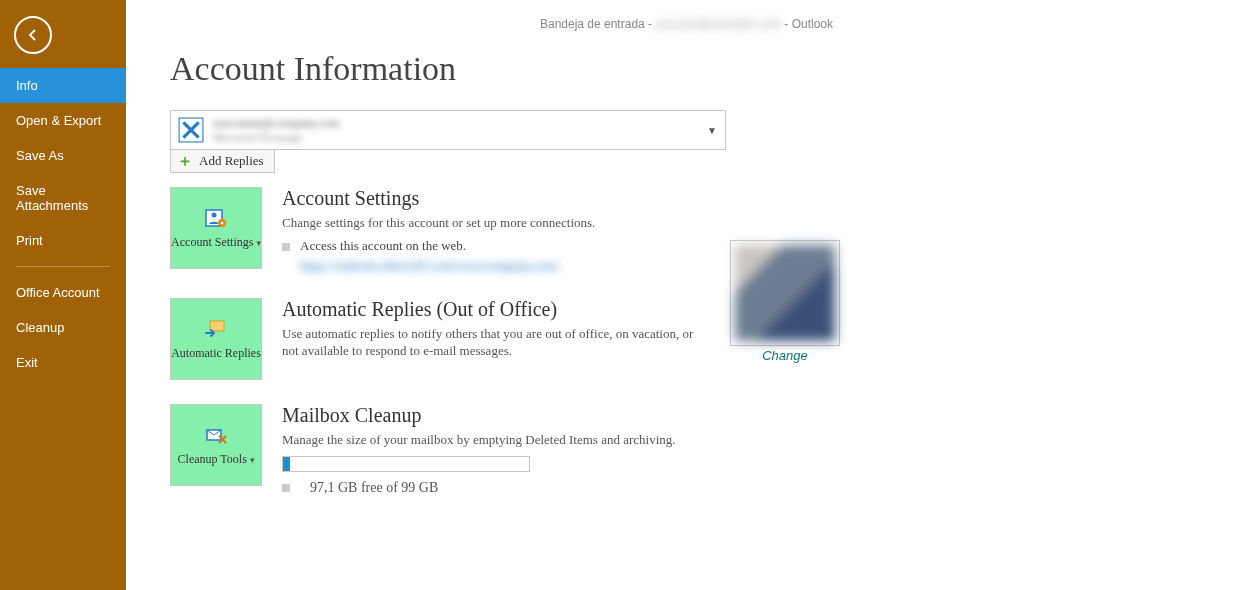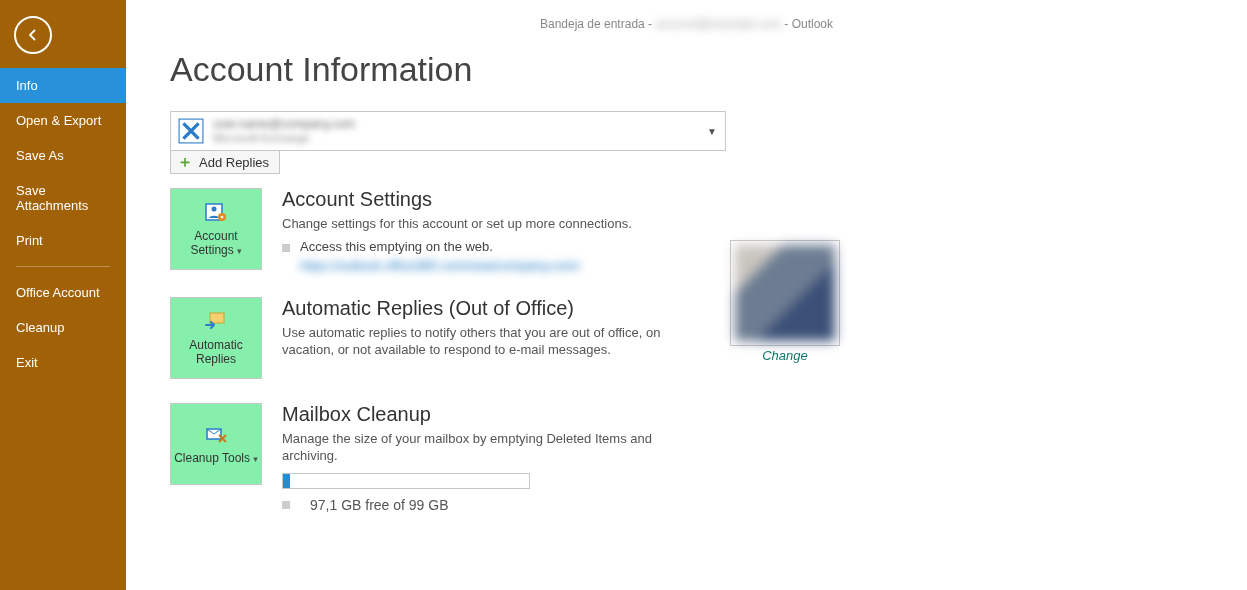--- a/index.html
+++ b/index.html
@@ -7,21 +7,21 @@
 .app { display: flex; height: 100%; }
 .sidebar { width: 126px; background: #a16207; color: #fff; display: flex; flex-direction: column; }
 .back-btn { width: 38px; height: 38px; border: 2px solid #fff; border-radius: 50%; margin: 16px 0 14px 14px; display: flex; align-items: center; justify-content: center; cursor: pointer; }
 .back-btn svg { width: 18px; height: 18px; fill: #fff; }
 .side-item { padding: 10px 16px; font-size: 13px; cursor: pointer; color: #fff; }
 .side-item.active { background: #2791DA; }
 .side-divider { height: 1px; background: rgba(255,255,255,0.3); margin: 8px 16px; }
 .main { flex: 1; position: relative; background: #fff; }
 .titlebar { position: absolute; top: 0; left: 0; right: 0; height: 20px; text-align: center; font-size: 12px; color: #888; padding-top: 17px; }
 .titlebar span.blur { filter: blur(4px); color:#aaa; }
-.content { padding: 50px 0 0 44px; }
+.content { padding: 50px 0 0 44px; font-family: Liberation Serif, serif; }
 h1.page-title { font-weight: 300; font-size: 34px; color: #444; margin-bottom: 22px; }
 .acct-box { width: 556px; height: 40px; border: 1px solid #c7c7c7; display: flex; align-items: center; padding: 2px 8px 2px 6px; position: relative; }
 .acct-icon { width: 28px; height: 28px; margin-right: 8px; display:flex; align-items:center; justify-content:center;}
 .acct-text { display:flex; flex-direction:column; line-height:1.1; }
 .acct-text .em { font-size:12px; color:#666; filter: blur(3px);}
 .acct-text .sub { font-size:11px; color:#888; filter: blur(3px);}
 .acct-dd { position:absolute; right:8px; top:50%; transform:translateY(-50%); font-size:10px; color:#555; }
 .add-acct { margin-top:-1px; border:1px solid #c7c7c7; padding:3px 10px 3px 6px; display:inline-flex; align-items:center; gap:6px; font-size:13px; color:#333; background:#f6f6f6; cursor:pointer;}
 .add-acct .plus { color:#5aa53a; font-weight:bold; font-size:16px; line-height:1;}
 .section { display:flex; margin-top:14px; }
@@ -106,21 +106,21 @@
                 <circle cx="18" cy="16" r="1.3" fill="#fff"></circle>
               </svg>
           </div>
           <div class="tlabel"><span>Account Settings</span> <span class="caret">▾</span></div>
         </div>
         <div class="sec-body">
           <h2>Account Settings</h2>
           <p class="desc">Change settings for this account or set up more connections.</p>
           <div class="bullet">
             <span class="sq"></span>
-            <span>Access this emptying on the web.</span>
+            <span>Access this account on the web.</span>
           </div>
           <span class="link-blur">https://outlook.office365.com/owa/company.com/</span>
         </div>
       </div>
 
       
       <div class="section" style="margin-top:24px;">
         <div class="tile">
           <div class="ticon">
             <svg viewBox="0 0 24 24" width="24" height="24">

